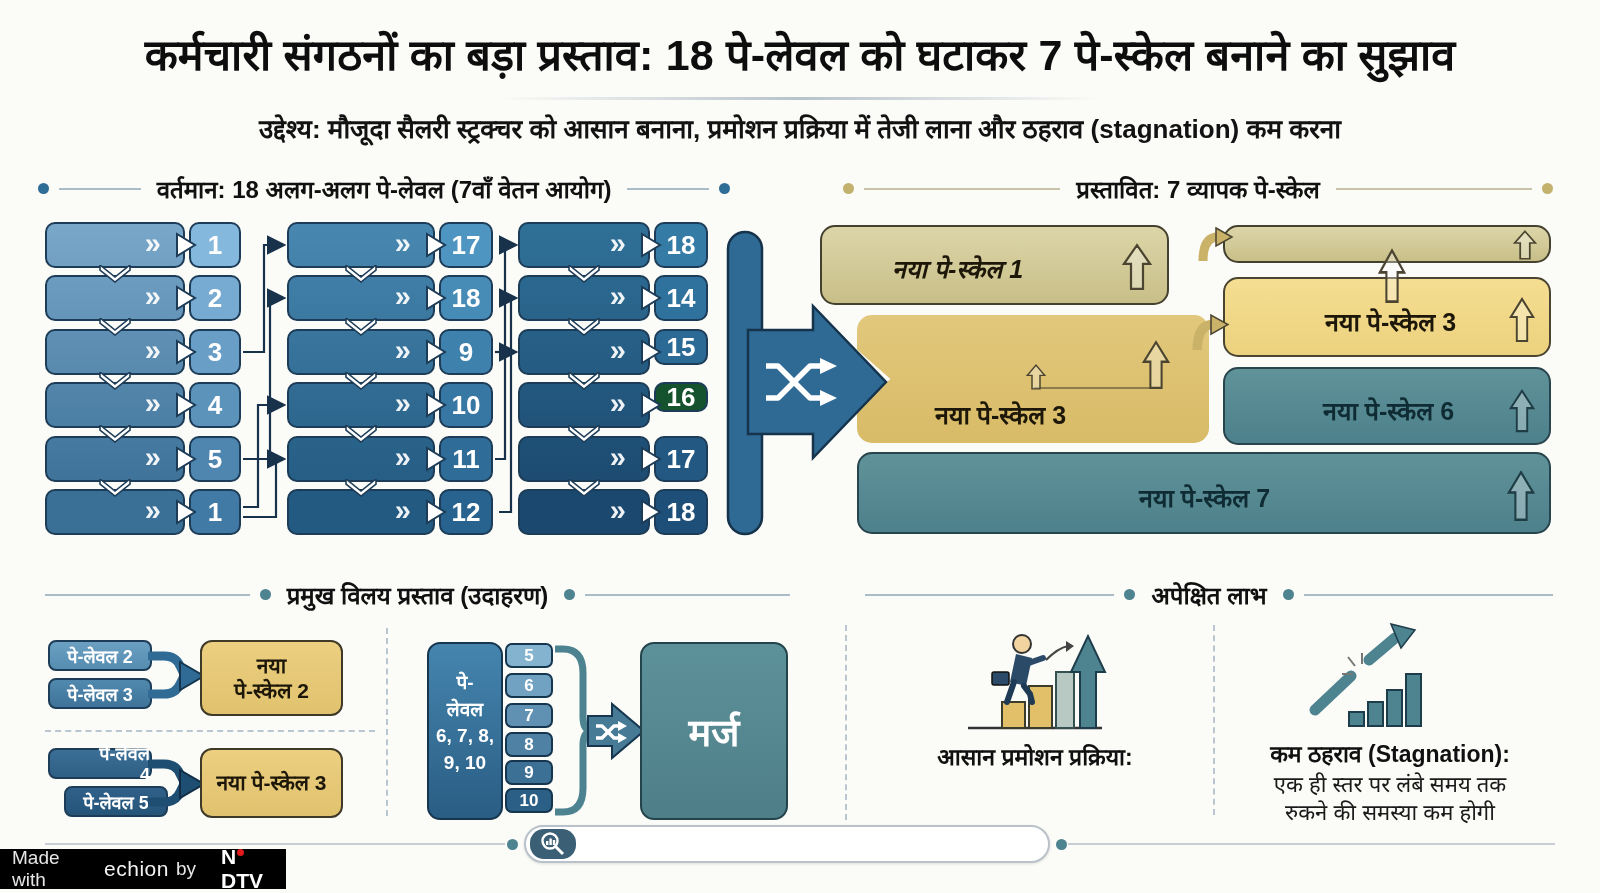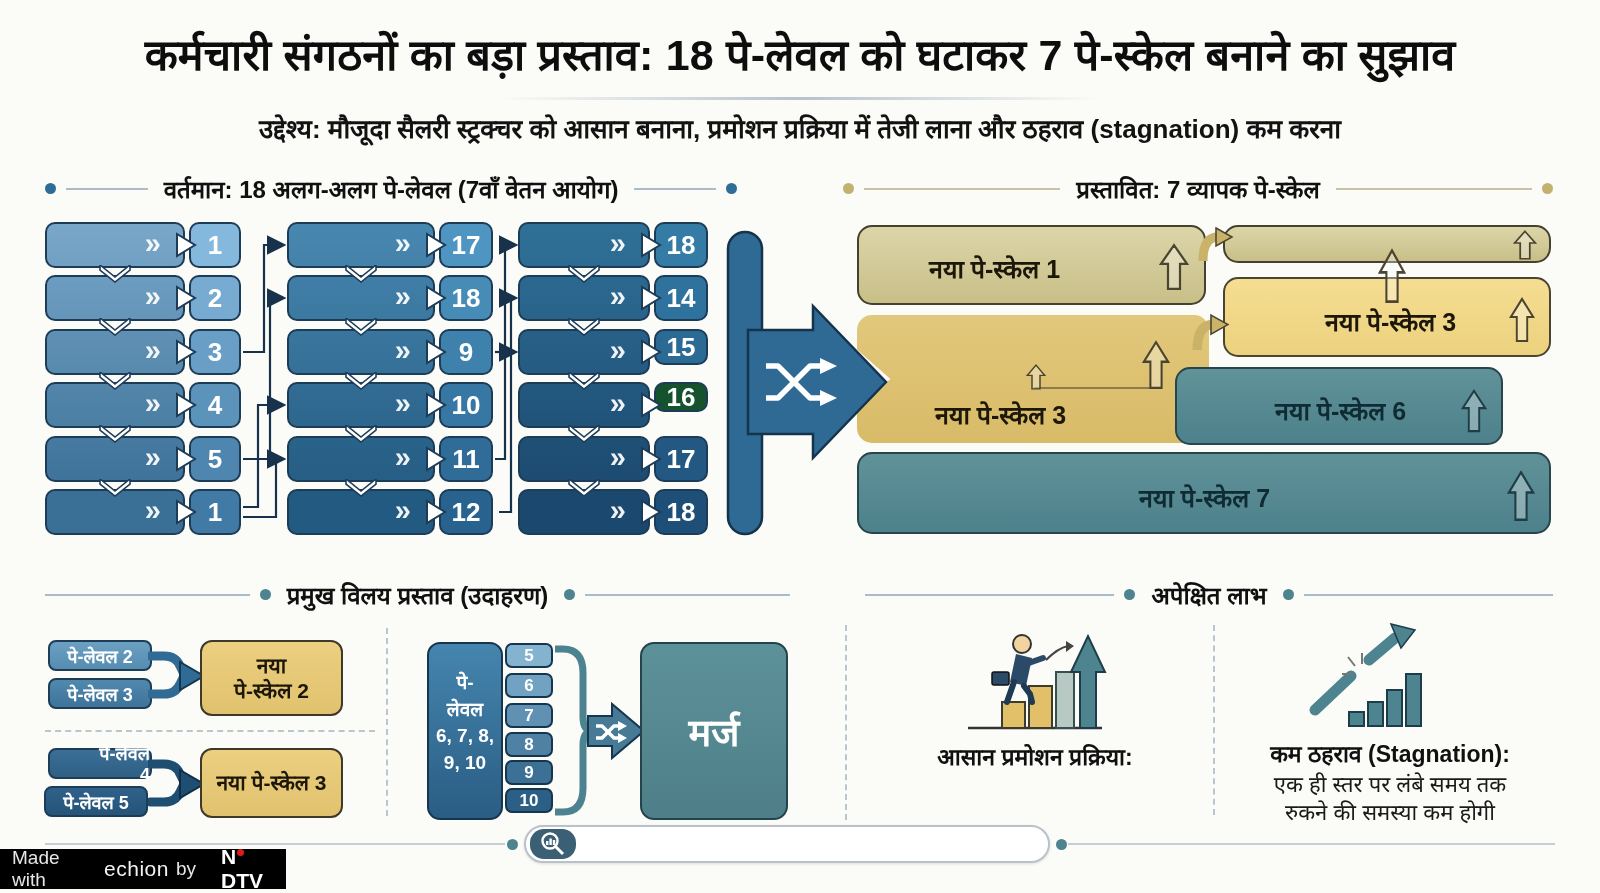--- a/index.html
+++ b/index.html
@@ -58,21 +58,21 @@
 </style>
 </head>
 <body>
 
 <div id="canvas">
 
   <div class="abs title">कर्मचारी संगठनों का बड़ा प्रस्ताव: 18 पे-लेवल को घटाकर 7 पे-स्केल बनाने का सुझाव</div>
   <div class="abs title-divider"></div>
   <div class="abs subtitle">उद्देश्य: मौजूदा सैलरी स्ट्रक्चर को आसान बनाना, प्रमोशन प्रक्रिया में तेजी लाना और ठहराव (stagnation) कम करना</div>
 
-  <div class="abs sec-header" style="left:45px;top:172px;width:692px;">
+  <div class="abs sec-header" style="left:38px;top:172px;width:692px;">
     <span class="dot teal"></span>
     <span class="hline"></span>
     <span class="txt">वर्तमान: 18 अलग-अलग पे-लेवल (7वाँ वेतन आयोग)</span>
     <span class="hline"></span>
     <span class="dot teal"></span>
   </div>
   <div class="abs sec-header" style="left:843px;top:172px;width:710px;">
     <span class="dot khaki"></span>
     <span class="hline khaki"></span>
     <span class="txt">प्रस्तावित: 7 व्यापक पे-स्केल</span>
@@ -275,21 +275,21 @@
     <rect x="728" y="232" width="34" height="302" rx="17" fill="#2e6a93" stroke="#16334c" stroke-width="2.5"></rect>
     <polygon points="748,330 813,330 813,306 886,382 813,458 813,434 748,434" fill="#2e6a93" stroke="#16334c" stroke-width="2.5"></polygon>
     <g>
       <path d="M766,398 h12 l32,-32 h10" stroke="#fff" stroke-width="5.5" fill="none" stroke-linejoin="round"></path>
       <path d="M766,366 h12 l32,32 h10" stroke="#fff" stroke-width="5.5" fill="none" stroke-linejoin="round"></path>
       <path d="M820,358 l17,8 -17,8 z" fill="#fff"></path>
       <path d="M820,390 l17,8 -17,8 z" fill="#fff"></path>
     </g>
   </svg>
 
-  <div class="pbox khaki" style="left:857px;top:225px;width:349px;height:80px;">
+  <div class="pbox khaki" style="left:820px;top:225px;width:349px;height:80px;font-style:italic;">
     <span class="plabel" style="left:70px;top:24px;">नया पे-स्केल 1</span>
     <span class="uparrow" style="left:300px;top:16px;width:30px;height:48px;color:#4a4430;"><svg width="100%" height="100%" viewBox="0 0 30 46" preserveAspectRatio="none">
           <path d="M15 2 L28 20 L21 20 L21 44 L9 44 L9 20 L2 20 Z" fill="rgba(255,255,255,.32)" stroke="currentColor" stroke-width="2.2"></path>
         </svg></span>
   </div>
   <div class="pbox khaki" style="left:1223px;top:225px;width:328px;height:38px;">
     <span class="plabel"></span>
     <span class="uparrow" style="left:288px;top:3px;width:24px;height:30px;color:#4a4430;"><svg width="100%" height="100%" viewBox="0 0 30 46" preserveAspectRatio="none">
           <path d="M15 2 L28 20 L21 20 L21 44 L9 44 L9 20 L2 20 Z" fill="rgba(255,255,255,.32)" stroke="currentColor" stroke-width="2.2"></path>
         </svg></span>
@@ -303,21 +303,21 @@
   <div class="pbox gold" style="left:857px;top:315px;width:352px;height:128px;clip-path:polygon(0 0,100% 0,100% 100%,0 100%,0 73%,9.5% 50%,0 27%);">
     <span class="plabel" style="left:78px;bottom:12px;">नया पे-स्केल 3</span>
   </div>
   <span class="uparrow" style="left:1026px;top:364px;width:20px;height:26px;color:#4a4430;"><svg width="100%" height="100%" viewBox="0 0 30 46" preserveAspectRatio="none">
         <path d="M15 2 L28 20 L21 20 L21 44 L9 44 L9 20 L2 20 Z" fill="rgba(255,255,255,.32)" stroke="currentColor" stroke-width="2.2"></path>
       </svg></span>
   <span class="uparrow" style="left:1142px;top:340px;width:28px;height:50px;color:#4a4430;"><svg width="100%" height="100%" viewBox="0 0 30 46" preserveAspectRatio="none">
         <path d="M15 2 L28 20 L21 20 L21 44 L9 44 L9 20 L2 20 Z" fill="rgba(255,255,255,.32)" stroke="currentColor" stroke-width="2.2"></path>
       </svg></span>
   <div class="seam" style="left:1034px;top:387px;width:126px;"></div>
-  <div class="pbox teal" style="left:1175px;top:367px;width:328px;height:78px;text-decoration:underline;">
+  <div class="pbox teal" style="left:1223px;top:367px;width:328px;height:78px;text-decoration:underline;">
     <span class="plabel on-teal" style="left:98px;top:24px;">नया पे-स्केल 6</span>
     <span class="uparrow" style="left:284px;top:20px;width:26px;height:44px;color:#1f3d45;"><svg width="100%" height="100%" viewBox="0 0 30 46" preserveAspectRatio="none">
           <path d="M15 2 L28 20 L21 20 L21 44 L9 44 L9 20 L2 20 Z" fill="rgba(255,255,255,.32)" stroke="currentColor" stroke-width="2.2"></path>
         </svg></span>
   </div>
   <div class="pbox teal" style="left:857px;top:452px;width:694px;height:82px;">
     <span class="plabel on-teal" style="left:280px;top:26px;">नया पे-स्केल 7</span>
     <span class="uparrow" style="left:648px;top:16px;width:28px;height:52px;color:#1f3d45;"><svg width="100%" height="100%" viewBox="0 0 30 46" preserveAspectRatio="none">
           <path d="M15 2 L28 20 L21 20 L21 44 L9 44 L9 20 L2 20 Z" fill="rgba(255,255,255,.32)" stroke="currentColor" stroke-width="2.2"></path>
         </svg></span>
@@ -351,21 +351,21 @@
     <path d="M32,20 L56,34 L32,48 Z" fill="#2f6b94" stroke="#16364f" stroke-width="2"></path>
   </svg>
   <div class="goldbox" style="left:200px;top:640px;width:143px;height:76px;">
     <span>नया</span>
     <span>पे-स्केल 2</span>
   </div>
 
   <div class="hdash" style="left:45px;top:730px;width:330px;"></div>
 
   <div class="chip" style="left:48px;top:748px;background:linear-gradient(180deg,#3b6f96,#2f5f85);padding-left:43px;">पे-लेवल 4</div>
-  <div class="chip" style="left:44px;top:786px;background:linear-gradient(180deg,#30618a,#255478);">पे-लेवल 5</div>
+  <div class="chip" style="left:64px;top:786px;background:linear-gradient(180deg,#30618a,#255478);">पे-लेवल 5</div>
   <svg class="abs" style="left:148px;top:750px;" width="58" height="72" viewBox="0 0 58 72">
     <path d="M2,14 h14 q12,0 16,10 l4,8" stroke="#1f4e73" stroke-width="9" fill="none" stroke-linecap="round"></path>
     <path d="M2,52 h14 q12,0 16,-10 l4,-8" stroke="#1f4e73" stroke-width="9" fill="none" stroke-linecap="round"></path>
     <path d="M32,20 L56,34 L32,48 Z" fill="#1f4e73" stroke="#112c44" stroke-width="2"></path>
   </svg>
   <div class="goldbox" style="left:200px;top:748px;width:143px;height:70px;">
     <span>नया पे-स्केल 3</span>
   </div>
 
   <div class="vdash" style="left:386px;top:628px;height:188px;"></div>

